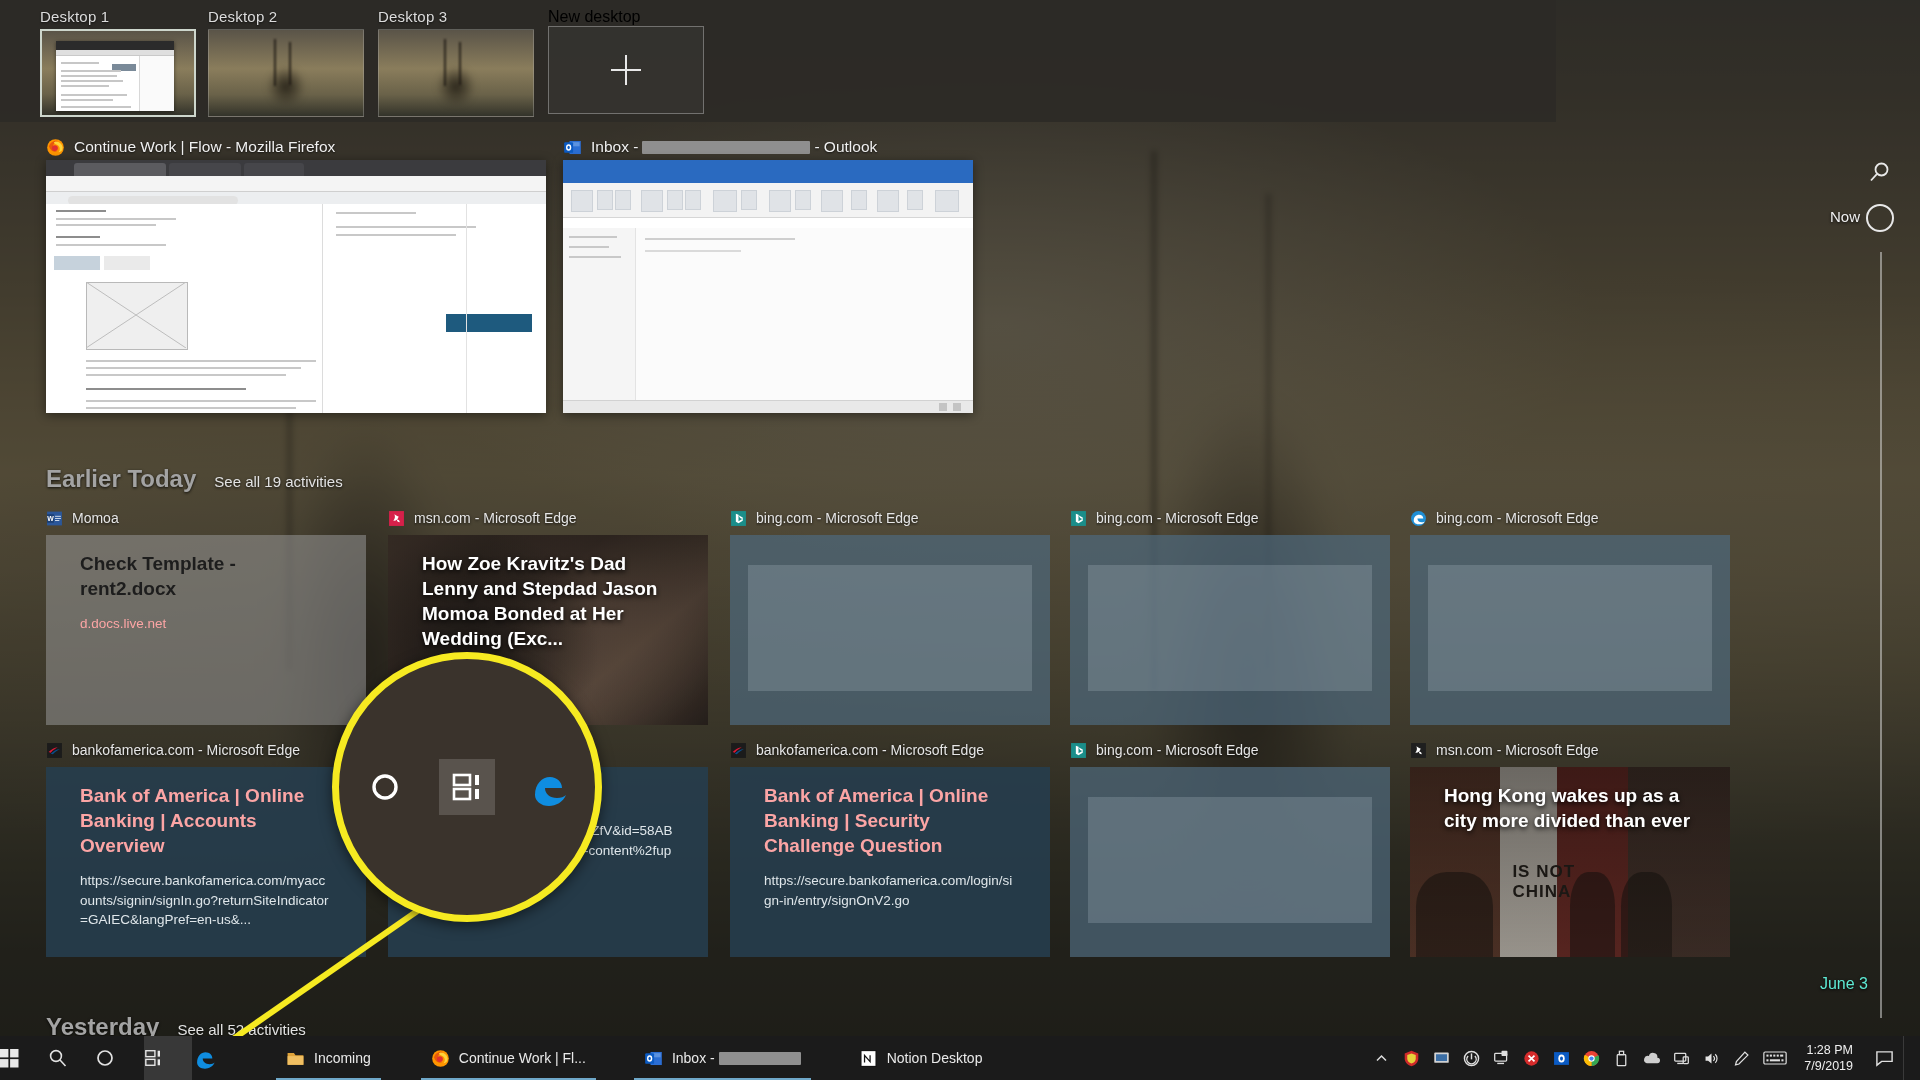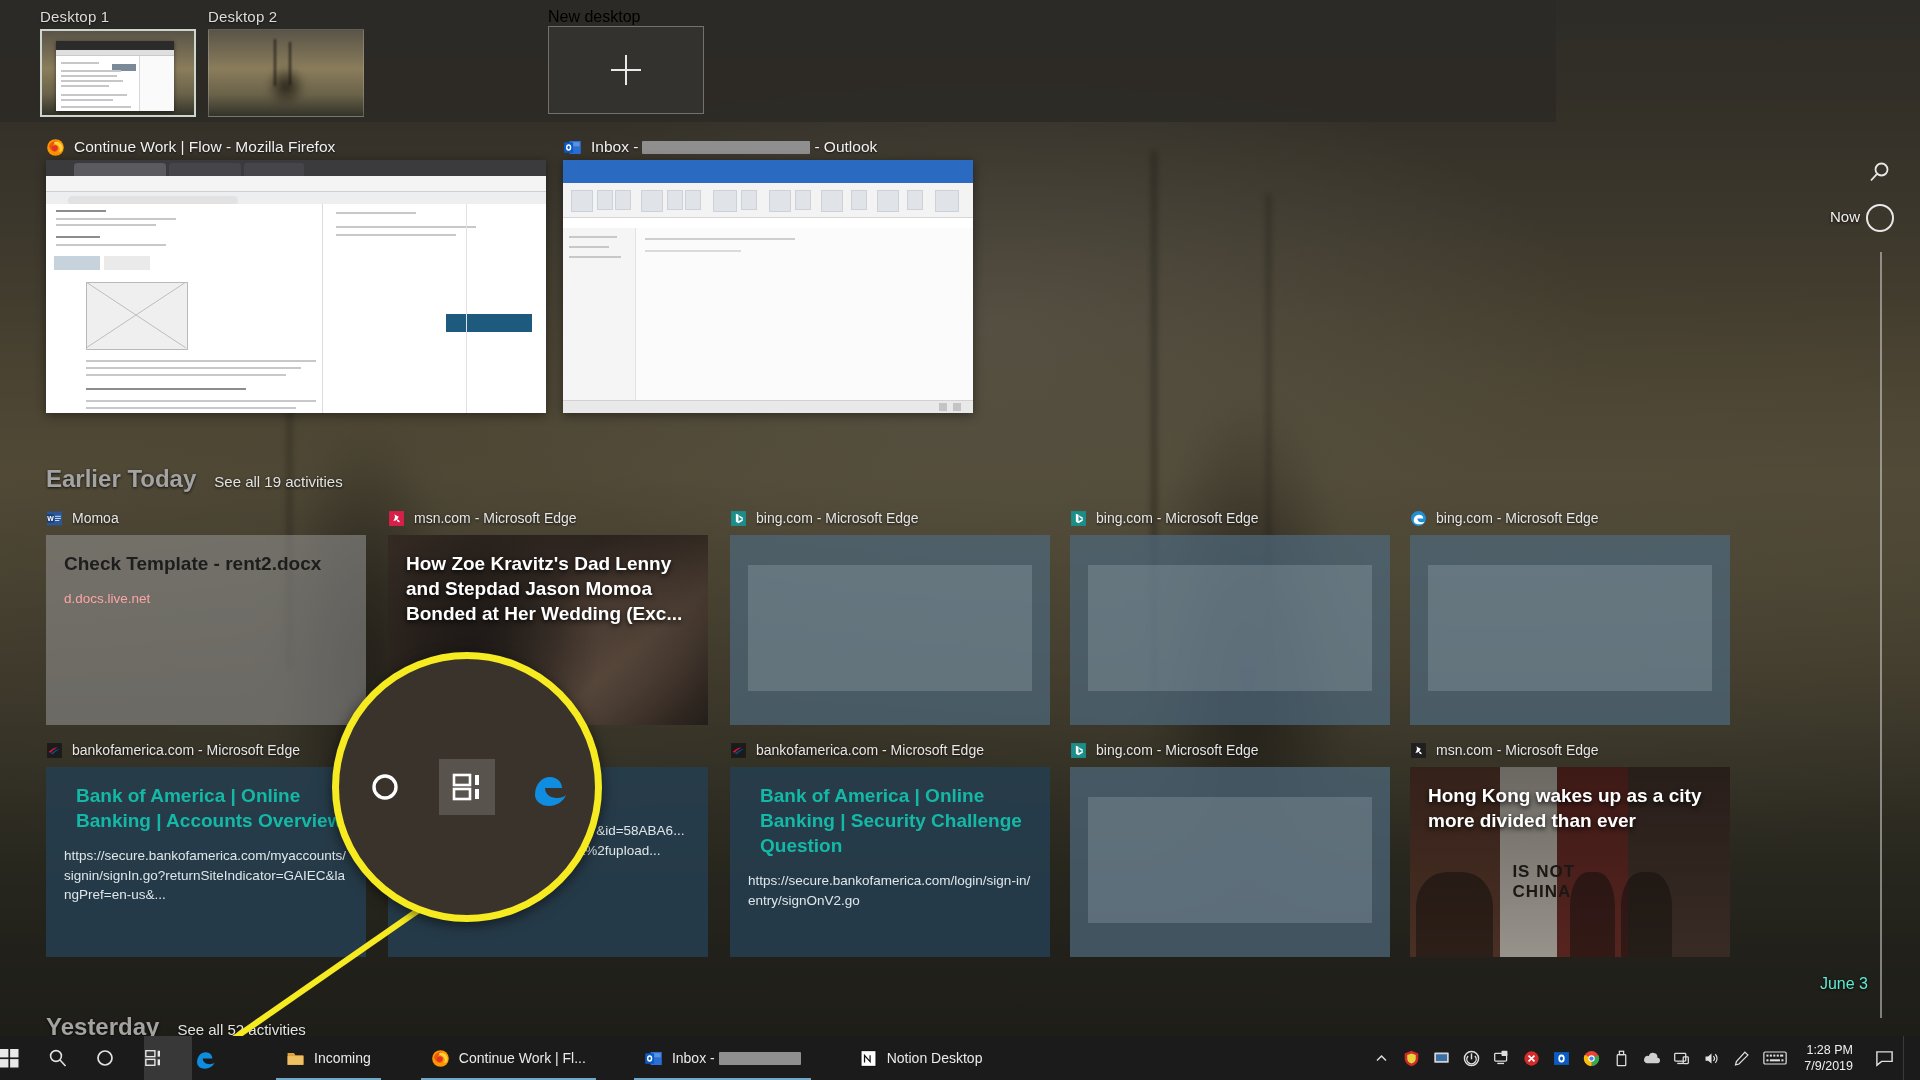--- a/index.html
+++ b/index.html
@@ -89,29 +89,29 @@
   
   .sec-head{position:absolute;display:flex;align-items:baseline;gap:18px;}
   .sec-title{font-size:24px;font-weight:bold;color:#a3a3a3;text-shadow:0 1px 3px rgba(0,0,0,.8);}
   .sec-link{font-size:15px;color:#e2e2e2;text-shadow:0 1px 3px rgba(0,0,0,.85);cursor:pointer;}
 
   
   .card{position:absolute;width:320px;}
   .card .c-head{display:flex;align-items:center;gap:9px;height:24px;margin-bottom:5px;}
   .card .c-app{font-size:14px;color:#e6e6e6;white-space:nowrap;overflow:hidden;
     text-overflow:ellipsis;text-shadow:0 1px 3px rgba(0,0,0,.85);}
-  .card .c-body{position:relative;height:190px;overflow:hidden;padding:16px 18px;box-sizing:border-box;}
+  .card .c-body{position:relative;height:190px;overflow:hidden;padding:16px 34px;box-sizing:border-box;}
   .card .c-title{font-size:19px;font-weight:bold;line-height:1.32;}
   .card .c-url{font-size:13.5px;line-height:1.45;margin-top:13px;word-break:break-all;}
 
   .c-body.word{background:rgba(150,150,150,.55);}
   .c-body.word .c-title{color:#1d1d1d;}
   .c-body.word .c-url{color:#fca5a5;}
   .c-body.dark-blue{background:rgba(38,62,78,.88);}
-  .c-body.dark-blue .c-title{color:#14b8a6;margin-left:12px;}
+  .c-body.dark-blue .c-title{color:#fca5a5;}
   .c-body.dark-blue .c-url{color:#dfe6ea;}
   .c-body.photo{background:#2e2a26;}
   .c-body.photo .c-title{color:#fff;text-shadow:0 2px 5px rgba(0,0,0,.9);position:relative;z-index:3;}
   .c-body.blank{background:rgba(78,104,124,.72);}
   .c-body.blank .ph{position:absolute;left:18px;top:30px;right:18px;bottom:34px;background:rgba(190,205,215,.22);}
 
   .photo-msn{position:absolute;inset:0;
     background:
       radial-gradient(circle at 26% 62%, rgba(40,34,30,.9), rgba(40,34,30,0) 48%),
       radial-gradient(circle at 66% 40%, rgba(150,120,100,.45), rgba(90,70,60,0) 55%),
@@ -208,20 +208,28 @@
 
   <div class="desk" style="left:208px">
     <div class="lbl">Desktop 2</div>
     <div class="thumb">
       <div class="shipmini"></div>
       <div class="mast" style="left:42%;top:10%;width:2px;height:55%;position:absolute;background:rgba(25,22,16,.8);filter:blur(1px)"></div>
       <div class="mast" style="left:52%;top:14%;width:2px;height:50%;position:absolute;background:rgba(25,22,16,.8);filter:blur(1px)"></div>
     </div>
   </div>
 
+  <div class="desk" style="left:378px">
+    <div class="lbl">Desktop 3</div>
+    <div class="thumb">
+      <div class="shipmini"></div>
+      <div class="mast" style="left:42%;top:10%;width:2px;height:55%;position:absolute;background:rgba(25,22,16,.8);filter:blur(1px)"></div>
+      <div class="mast" style="left:52%;top:14%;width:2px;height:50%;position:absolute;background:rgba(25,22,16,.8);filter:blur(1px)"></div>
+    </div>
+  </div>
 
   <div id="newdesk" style="left:548px">
     <div class="lbl">New desktop</div>
     <div class="box">
       <span class="plus"></span>
     </div>
   </div>
 </div>
 
 <div class="winthumb" style="left:46px;top:134px;width:500px">

